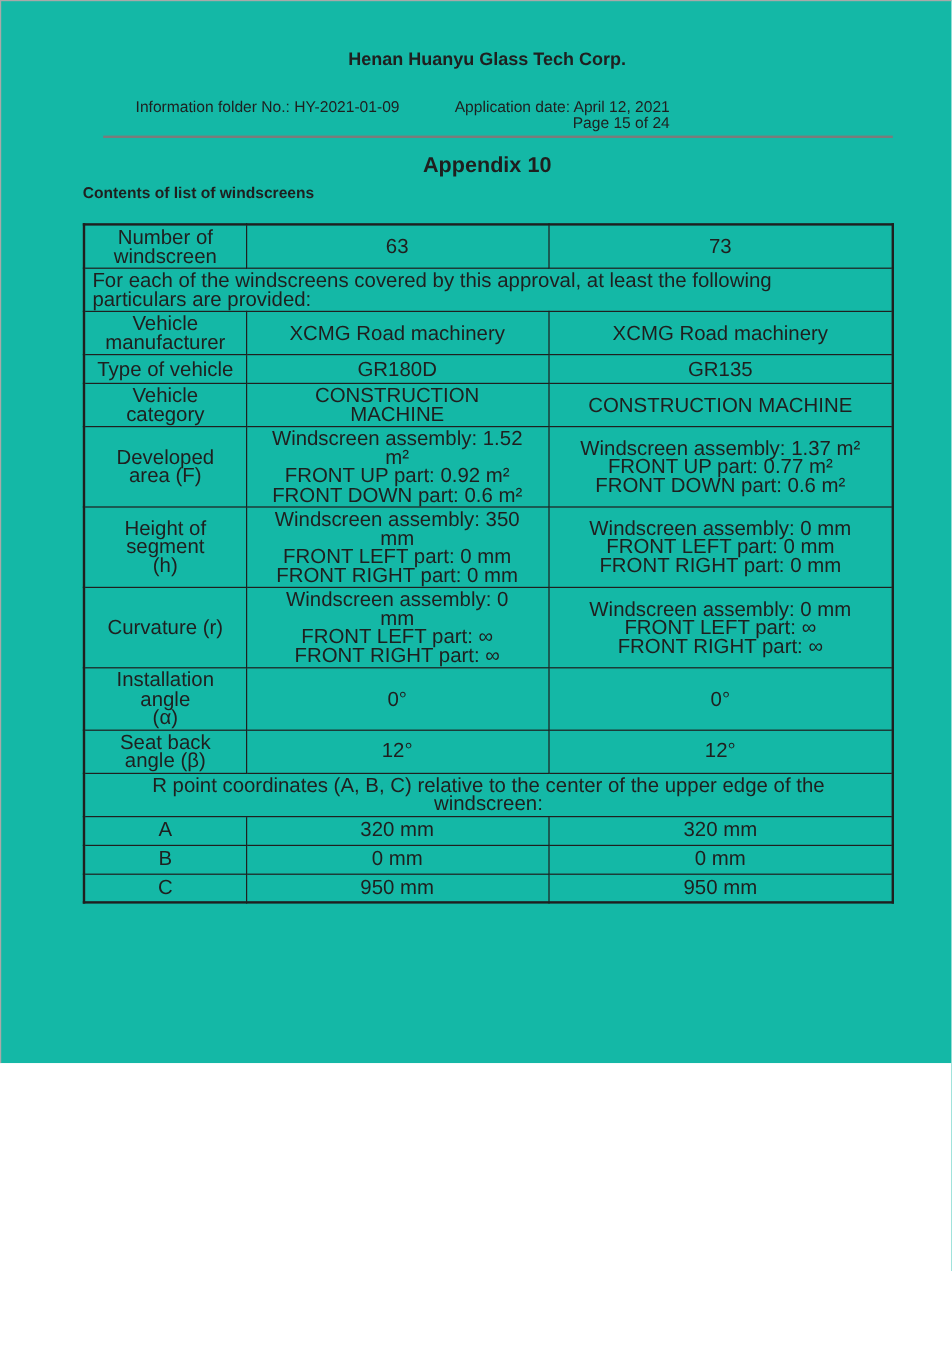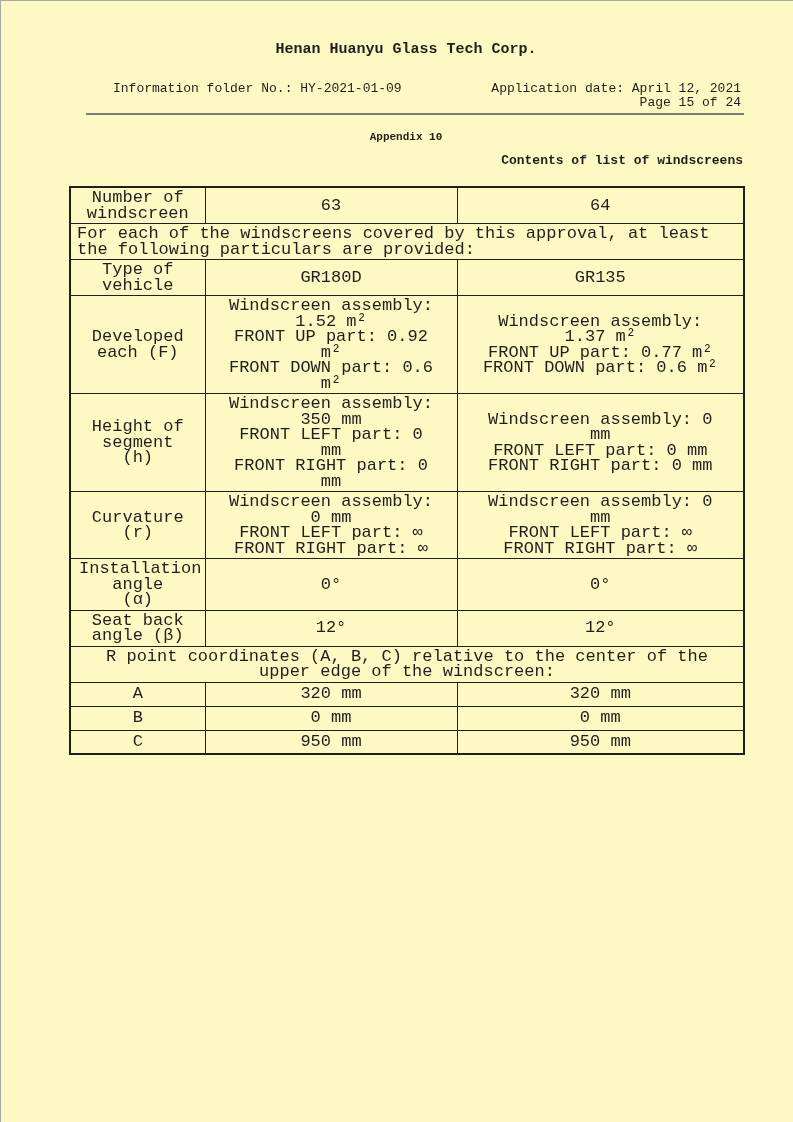--- a/index.html
+++ b/index.html
@@ -4,65 +4,64 @@
 <style>
   * { margin: 0; padding: 0; box-sizing: border-box; }
   html, body { background: #ffffff; }
   body {
     font-family: "Liberation Sans", "DejaVu Sans", sans-serif;
     color: #1f1f1f;
   }
   .page {
     position: relative;
     width: 793px;
-    height: 1122px;
-    background: #fef9c3;
+    height: 886px;
+    background: #14b8a6;
     border-top: 1px solid #a9a9a9;
     border-left: 1px solid #a9a9a9;
     overflow: hidden;
-    font-family: Liberation Mono, monospace;
   }
   .content {
     margin-left: 68px;
     width: 674px;
   }
   .doc-title {
     margin-top: 40px;
     text-align: center;
     font-size: 15px;
     font-weight: bold;
     line-height: 18px;
   }
   .meta-row {
     margin-top: 23px;
     display: flex;
-    justify-content: space-between;
     align-items: flex-start;
     font-size: 13px;
     line-height: 14px;
+    gap: 46px;
   }
   .meta-left { margin-left: 44px; }
   .meta-right { text-align: right; padding-right: 2px; }
   .header-rule {
     margin-top: 3px;
     margin-left: 17px;
     width: 658px;
     height: 2px;
     background: #7b7b7b;
   }
   .appendix-title {
     margin-top: 15px;
     text-align: center;
-    font-size: 11px;
+    font-size: 18px;
     font-weight: bold;
     line-height: 14px;
   }
   .contents-title {
     margin-top: 10px;
-    text-align: right;
+    text-align: left;
     font-size: 13px;
     font-weight: bold;
     line-height: 14px;
   }
   table.wind-table {
     margin-top: 18px;
     width: 674px;
     border-collapse: collapse;
     border: 2px solid #1f1f1f;
     table-layout: fixed;
@@ -118,37 +117,50 @@
           <col class="c-val1">
           <col class="c-val2">
       </colgroup>
       <tbody>
         <tr class="h30">
           <td class="lbl">
             <div>Number of</div>
             <div>windscreen</div>
           </td>
           <td>63</td>
-          <td>64</td>
+          <td>73</td>
         </tr>
 
         <tr class="h23">
           <td colspan="3" class="span-left">For each of the windscreens covered by this approval, at least the following particulars are provided:</td>
         </tr>
 
+        <tr class="h30">
+          <td class="lbl">
+            <div>Vehicle</div>
+            <div>manufacturer</div>
+          </td>
+          <td>XCMG Road machinery</td>
+          <td>XCMG Road machinery</td>
+        </tr>
 
         <tr class="h24">
           <td class="lbl">Type of vehicle</td>
           <td>GR180D</td>
           <td>GR135</td>
         </tr>
 
+        <tr class="h25">
+          <td class="lbl">Vehicle category</td>
+          <td>CONSTRUCTION MACHINE</td>
+          <td>CONSTRUCTION MACHINE</td>
+        </tr>
 
         <tr class="h47">
-          <td class="lbl">Developed each (F)</td>
+          <td class="lbl">Developed area (F)</td>
           <td>
             <div>Windscreen assembly: 1.52 m²</div>
             <div>FRONT UP part: 0.92 m²</div>
             <div>FRONT DOWN part: 0.6 m²</div>
           </td>
           <td>
             <div>Windscreen assembly: 1.37 m²</div>
             <div>FRONT UP part: 0.77 m²</div>
             <div>FRONT DOWN part: 0.6 m²</div>
           </td>

